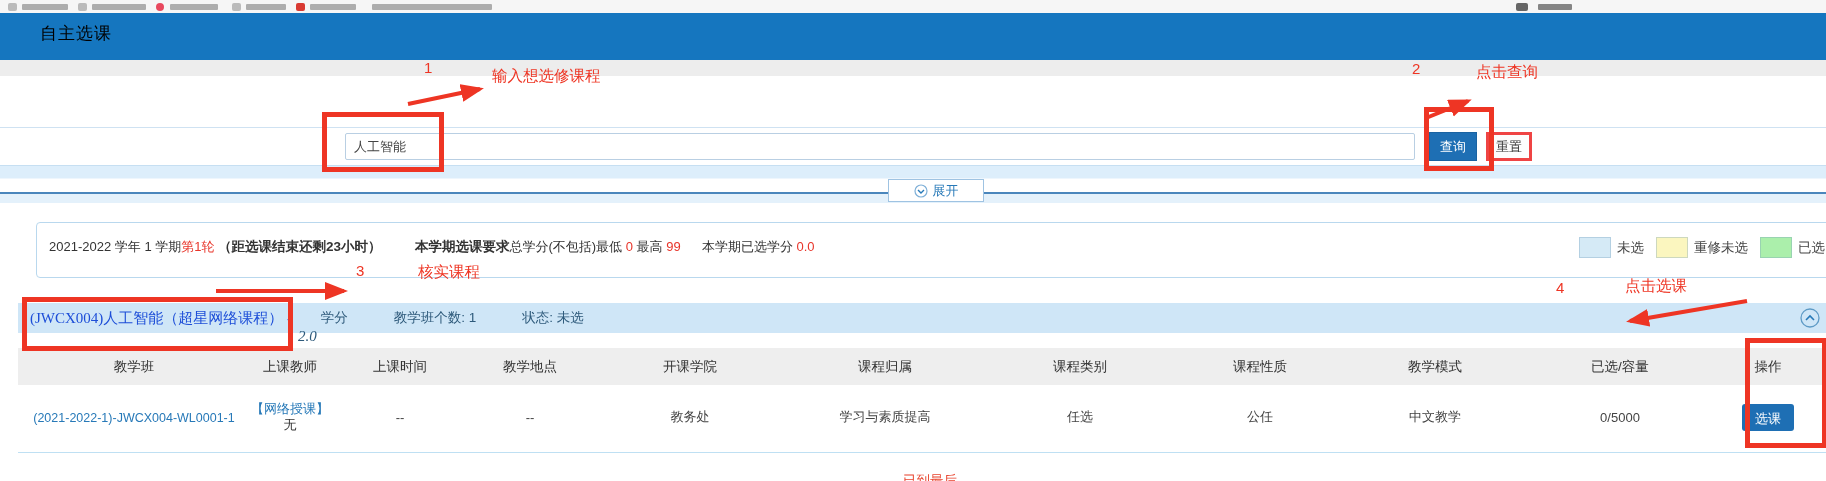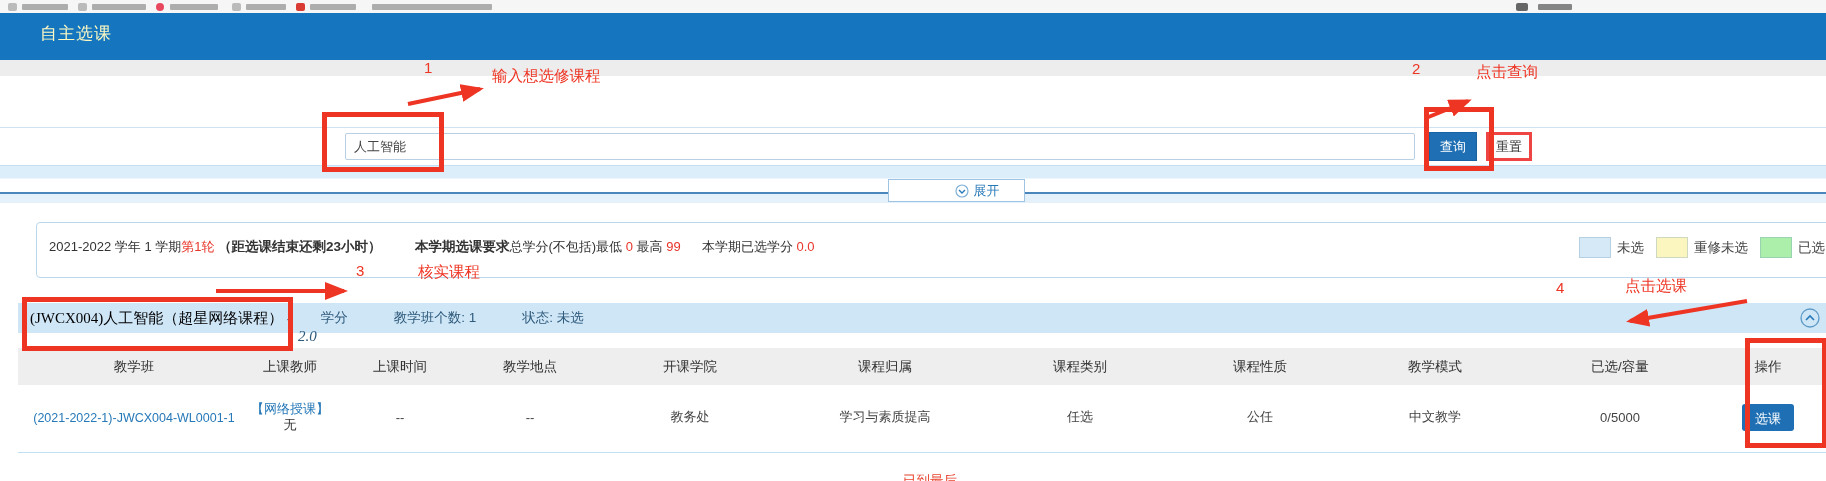--- a/index.html
+++ b/index.html
@@ -7,54 +7,54 @@
         font-family:"Liberation Sans",sans-serif;color:#333;}
   
   .bmbar{position:absolute;left:0;top:0;width:1826px;height:13px;background:#f6f6f6;}
   .bm-smudge{position:absolute;top:4px;height:6px;background:#8f8f8f;opacity:.7;border-radius:1px;}
   .bm-ico{position:absolute;top:3px;width:9px;height:8px;border-radius:2px;background:#bbb;}
   .bm-ico.red{background:#d93a32;}
   .bm-ico.dot{border-radius:50%;background:#e8485e;width:8px;height:8px;}
   .bm-ico.dark{background:#666;}
   
   .apphdr{position:absolute;left:0;top:13px;width:1826px;height:47px;background:#1576bf;}
-  .apphdr .ttl{position:absolute;left:40px;top:9px;font-size:17px;color:#fef9c3;letter-spacing:1px;}
+  .apphdr .ttl{position:absolute;left:40px;top:9px;font-size:17px;color:#000000;letter-spacing:1px;}
   .graystrip{position:absolute;left:0;top:60px;width:1826px;height:16px;background:#ededed;}
   
   .form-topline{position:absolute;left:0;top:127px;width:1826px;height:1px;background:#cfe2f2;}
   .kw-input{position:absolute;left:345px;top:133px;width:1052px;height:25px;border:1px solid #b9cfe3;
             border-radius:2px;padding:0 8px;font-size:13px;color:#444;outline:none;
             font-family:"Liberation Sans",sans-serif;}
   .btn-query{position:absolute;left:1429px;top:132px;width:48px;height:29px;background:#1e6fb4;
              color:#fff;border:1px solid #1a63a2;font-size:13px;cursor:pointer;}
   .btn-reset{position:absolute;left:1486px;top:132px;width:46px;height:29px;background:#fdfdfd;
              color:#333;border:3px solid #ef4444;font-size:13px;cursor:pointer;}
   .strip1{position:absolute;left:0;top:165px;width:1826px;height:12px;background:#ddeefb;
           border-top:1px solid #c6dff2;border-bottom:1px solid #eef6fd;}
   .divider-dark{position:absolute;left:0;top:192px;width:1826px;height:2px;background:#4a86bc;}
   .strip2{position:absolute;left:0;top:194px;width:1826px;height:9px;background:#e4f1fb;}
   .expand-tab{position:absolute;left:888px;top:179px;width:94px;height:21px;background:#fff;
               border:1px solid #9fc3e2;z-index:5;display:flex;align-items:center;justify-content:center;
-              gap:5px;cursor:pointer;padding-left:41px;}
+              gap:5px;cursor:pointer;}
   .expand-tab span{font-size:13px;color:#2779b8;}
   
   .infopanel{position:absolute;left:36px;top:222px;width:1796px;height:54px;background:#fff;
              border:1px solid #b9d8ee;border-radius:4px;}
   .infoline{position:absolute;left:12px;top:15px;font-size:13px;color:#333;white-space:nowrap;}
   .infoline .red{color:#e8352a;}
   .infoline .b{font-weight:bold;font-size:13.5px;}
   .infoline .gap{display:inline-block;width:26px;}
   .legend{position:absolute;right:8px;top:14px;display:flex;align-items:center;gap:12px;padding-left:16px;}
   .legend .sw{width:30px;height:19px;border:1px solid rgba(120,160,190,.35);display:inline-block;}
   .legend .lb{font-size:13.5px;color:#444;margin-left:6px;}
   .legend .item{display:flex;align-items:center;}
   
   .coursebar{position:absolute;left:18px;top:303px;width:1808px;height:30px;background:#cfe6f7;
              display:flex;align-items:center;}
-  .coursebar .ct{margin-left:12px;font-family:"Liberation Serif",serif;font-size:15px;color:#000000;}
+  .coursebar .ct{margin-left:12px;font-family:"Liberation Serif",serif;font-size:15px;color:#1d4ed8;}
   .coursebar .cr{font-family:"Liberation Serif",serif;font-style:italic;font-size:15px;color:#2e5a7b;margin-left:6px;margin-top:36px;}
   .coursebar .cu{font-size:13.5px;color:#2e5a7b;margin-left:4px;}
   .coursebar .meta{font-size:13.5px;color:#2e5a7b;margin-left:46px;}
   .collapse-ico{position:absolute;left:1800px;top:308px;width:20px;height:20px;cursor:pointer;}
   
   table.classes{position:absolute;left:18px;top:348px;width:1808px;border-collapse:collapse;
                 table-layout:fixed;font-size:13px;}
   table.classes th{background:#eee;height:35px;font-weight:normal;color:#333;font-size:13.5px;
                    text-align:center;}
   table.classes td{height:62px;text-align:center;vertical-align:middle;color:#444;background:#fff;}

